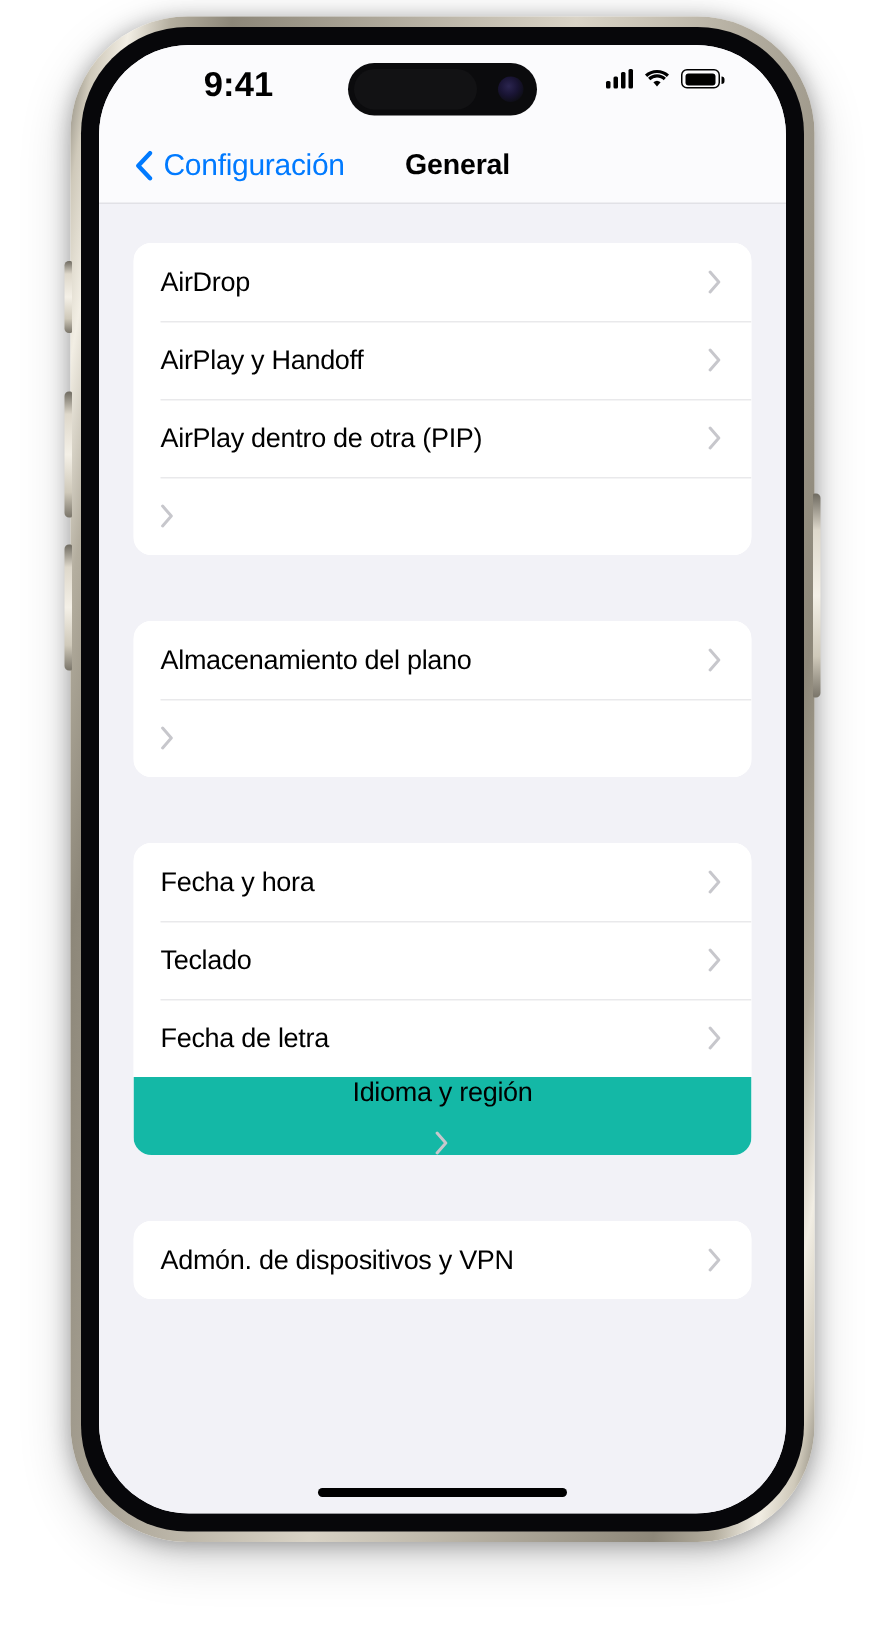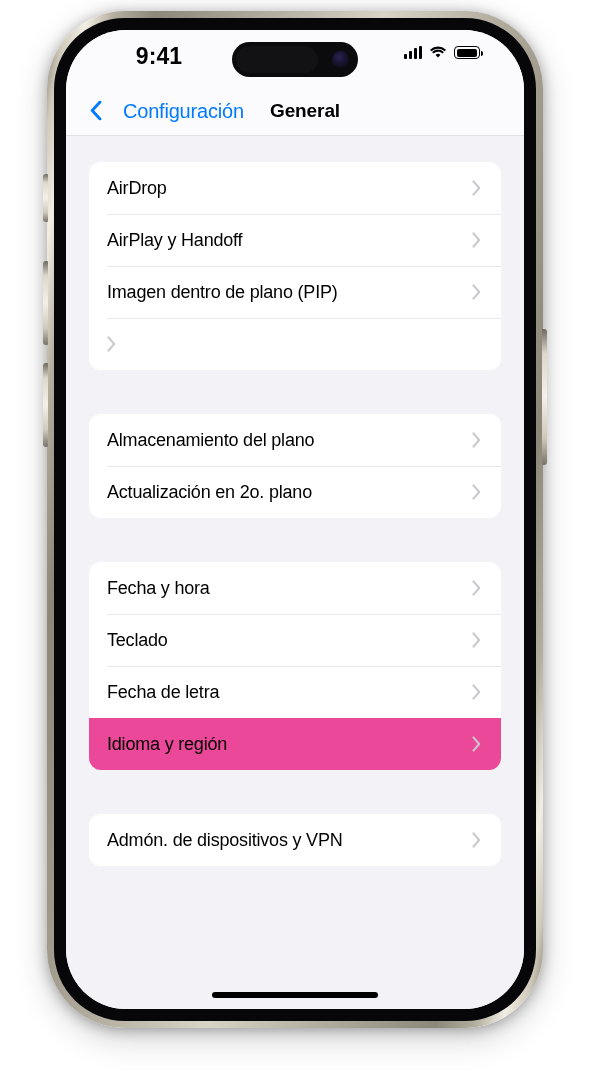--- a/index.html
+++ b/index.html
@@ -104,21 +104,21 @@
 
   
   #nav-bar{
     position:absolute; left:0; top:56px; width:100%; height:50px;
     background:#fbfbfd;
     border-bottom:1px solid #e1e1e6;
     z-index:3;
   }
   #back-button{
     position:absolute; left:24px; top:50%; transform:translateY(-50%);
-    display:flex; align-items:center; gap:21px;
+    display:flex; align-items:center; gap:7px;
     cursor:pointer;
   }
   #back-chevron-icon{ width:12px; height:20px; flex:none; }
   #back-label{
     font-size:20px; color:#007aff; letter-spacing:-.2px; white-space:nowrap;
   }
   #nav-title{
     position:absolute; left:0; right:0; top:50%;
     transform:translateY(-50%);
     text-align:center;
@@ -141,21 +141,21 @@
     margin-bottom:44px;
   }
   .settings-row{
     position:relative;
     display:flex; align-items:center;
     height:52px;
     padding:0 18px;
     background:#ffffff;
     cursor:pointer;
   }
-  .settings-row.selected{ background:#ec4899; }
+  .settings-row.selected{ background:#14b8a6;flex-direction:column; }
   .settings-row .row-label{
     flex:1;
     font-size:18px; color:#000;
     letter-spacing:-.2px;
     white-space:nowrap;
   }
   .settings-row .row-sep{
     position:absolute; left:18px; right:0; top:0;
     height:1px; background:#e9e9eb;
   }
@@ -231,42 +231,41 @@
             </div>
             <div class="settings-row">
               <div class="row-sep"></div>
               <span class="row-label">AirPlay y Handoff</span>
               <svg class="chevron-icon" viewBox="0 0 9 16">
                 <path d="M1.4 1.4 7.2 8l-5.8 6.6" fill="none" stroke="#C7C7CC" stroke-width="2" stroke-linecap="round" stroke-linejoin="round"></path>
               </svg>
             </div>
             <div class="settings-row">
               <div class="row-sep"></div>
-              <span class="row-label">Imagen dentro de plano (PIP)</span>
+              <span class="row-label">AirPlay dentro de otra (PIP)</span>
               <svg class="chevron-icon" viewBox="0 0 9 16">
                 <path d="M1.4 1.4 7.2 8l-5.8 6.6" fill="none" stroke="#C7C7CC" stroke-width="2" stroke-linecap="round" stroke-linejoin="round"></path>
               </svg>
             </div>
             <div class="settings-row">
               <div class="row-sep"></div>
               <svg class="chevron-icon" viewBox="0 0 9 16">
                 <path d="M1.4 1.4 7.2 8l-5.8 6.6" fill="none" stroke="#C7C7CC" stroke-width="2" stroke-linecap="round" stroke-linejoin="round"></path>
               </svg>
             </div>
           </div>
           <div class="settings-group">
             <div class="settings-row">
               <span class="row-label">Almacenamiento del plano</span>
               <svg class="chevron-icon" viewBox="0 0 9 16">
                 <path d="M1.4 1.4 7.2 8l-5.8 6.6" fill="none" stroke="#C7C7CC" stroke-width="2" stroke-linecap="round" stroke-linejoin="round"></path>
               </svg>
             </div>
             <div class="settings-row">
               <div class="row-sep"></div>
-              <span class="row-label">Actualización en 2o. plano</span>
               <svg class="chevron-icon" viewBox="0 0 9 16">
                 <path d="M1.4 1.4 7.2 8l-5.8 6.6" fill="none" stroke="#C7C7CC" stroke-width="2" stroke-linecap="round" stroke-linejoin="round"></path>
               </svg>
             </div>
           </div>
           <div class="settings-group">
             <div class="settings-row">
               <span class="row-label">Fecha y hora</span>
               <svg class="chevron-icon" viewBox="0 0 9 16">
                 <path d="M1.4 1.4 7.2 8l-5.8 6.6" fill="none" stroke="#C7C7CC" stroke-width="2" stroke-linecap="round" stroke-linejoin="round"></path>

